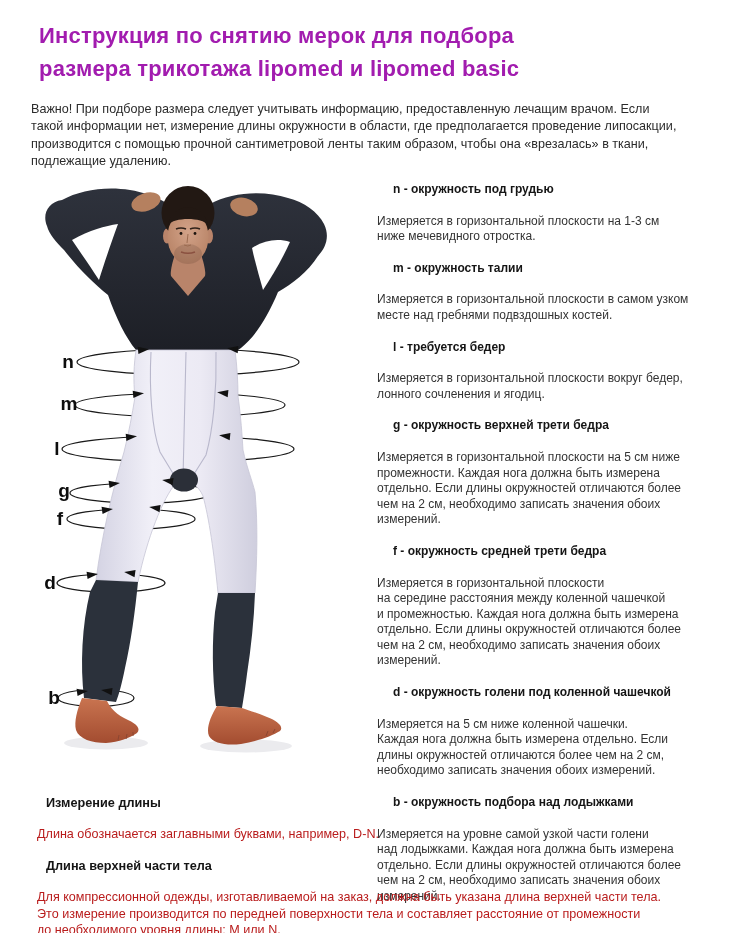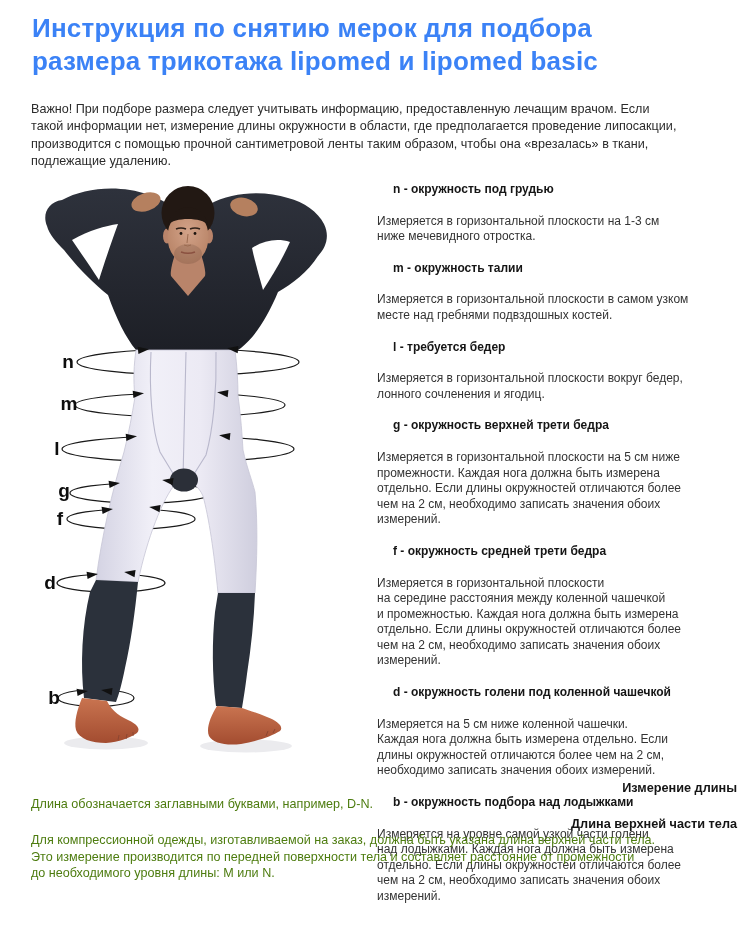--- a/index.html
+++ b/index.html
@@ -1,22 +1,22 @@
 <!DOCTYPE html>
 <html lang="ru"><head>
 <meta charset="utf-8">
 <style>
   html,body{margin:0;padding:0;background:#ffffff;}
   body{font-family:"Liberation Sans", sans-serif;}
   .page{position:relative;width:741px;height:933px;background:#ffffff;overflow:hidden;}
 
   .title{
     position:absolute;left:32px;top:12px;width:690px;
-    font-size:26px;line-height:33px;font-weight:bold;color:#3b82f6;
-    letter-spacing:0.2px;white-space:pre-line;margin:0;
+    font-size:22px;line-height:33px;font-weight:bold;color:#a21caf;
+    letter-spacing:0.2px;white-space:pre-line;margin:7px;
   }
   .intro{
     position:absolute;left:31px;top:101px;width:664px;
     font-size:12.6px;line-height:17.3px;color:#2b2b2b;
     white-space:pre-line;margin:0;
   }
 
   .figure-wrap{position:absolute;left:20px;top:180px;width:350px;height:600px;}
 
   .right-col{position:absolute;left:377px;top:166px;width:356px;}
@@ -24,24 +24,24 @@
   .m-section h3{
     margin:16px;font-size:12px;line-height:15.6px;font-weight:bold;color:#151515;
   }
   .m-section p{
     margin:0;font-size:12px;line-height:15.6px;color:#333333;white-space:pre-line;
   }
 
   .bottom-col{position:absolute;left:31px;top:780px;width:706px;}
   .len-section{margin:0 0 3px 0;}
   .len-section h3{
-    margin:0;font-size:12.7px;line-height:16.4px;font-weight:bold;color:#151515;text-align:right;
+    margin:15px;font-size:12.7px;line-height:16.4px;font-weight:bold;color:#151515;
   }
   .len-section p{
-    margin:0;font-size:12.6px;line-height:16.4px;color:#4d7c0f;white-space:pre-line;
+    margin:6px;font-size:12.6px;line-height:16.4px;color:#b91c1c;white-space:pre-line;
   }
 
   .meas-label{font:bold 19px "Liberation Sans", sans-serif;fill:#0d0d0d;}
   .meas-ellipse{fill:none;stroke:#1a1a1a;stroke-width:1.2;}
   .arrowhead{fill:#111111;}
 </style>
 </head>
 <body>
 
 <div class="page">

